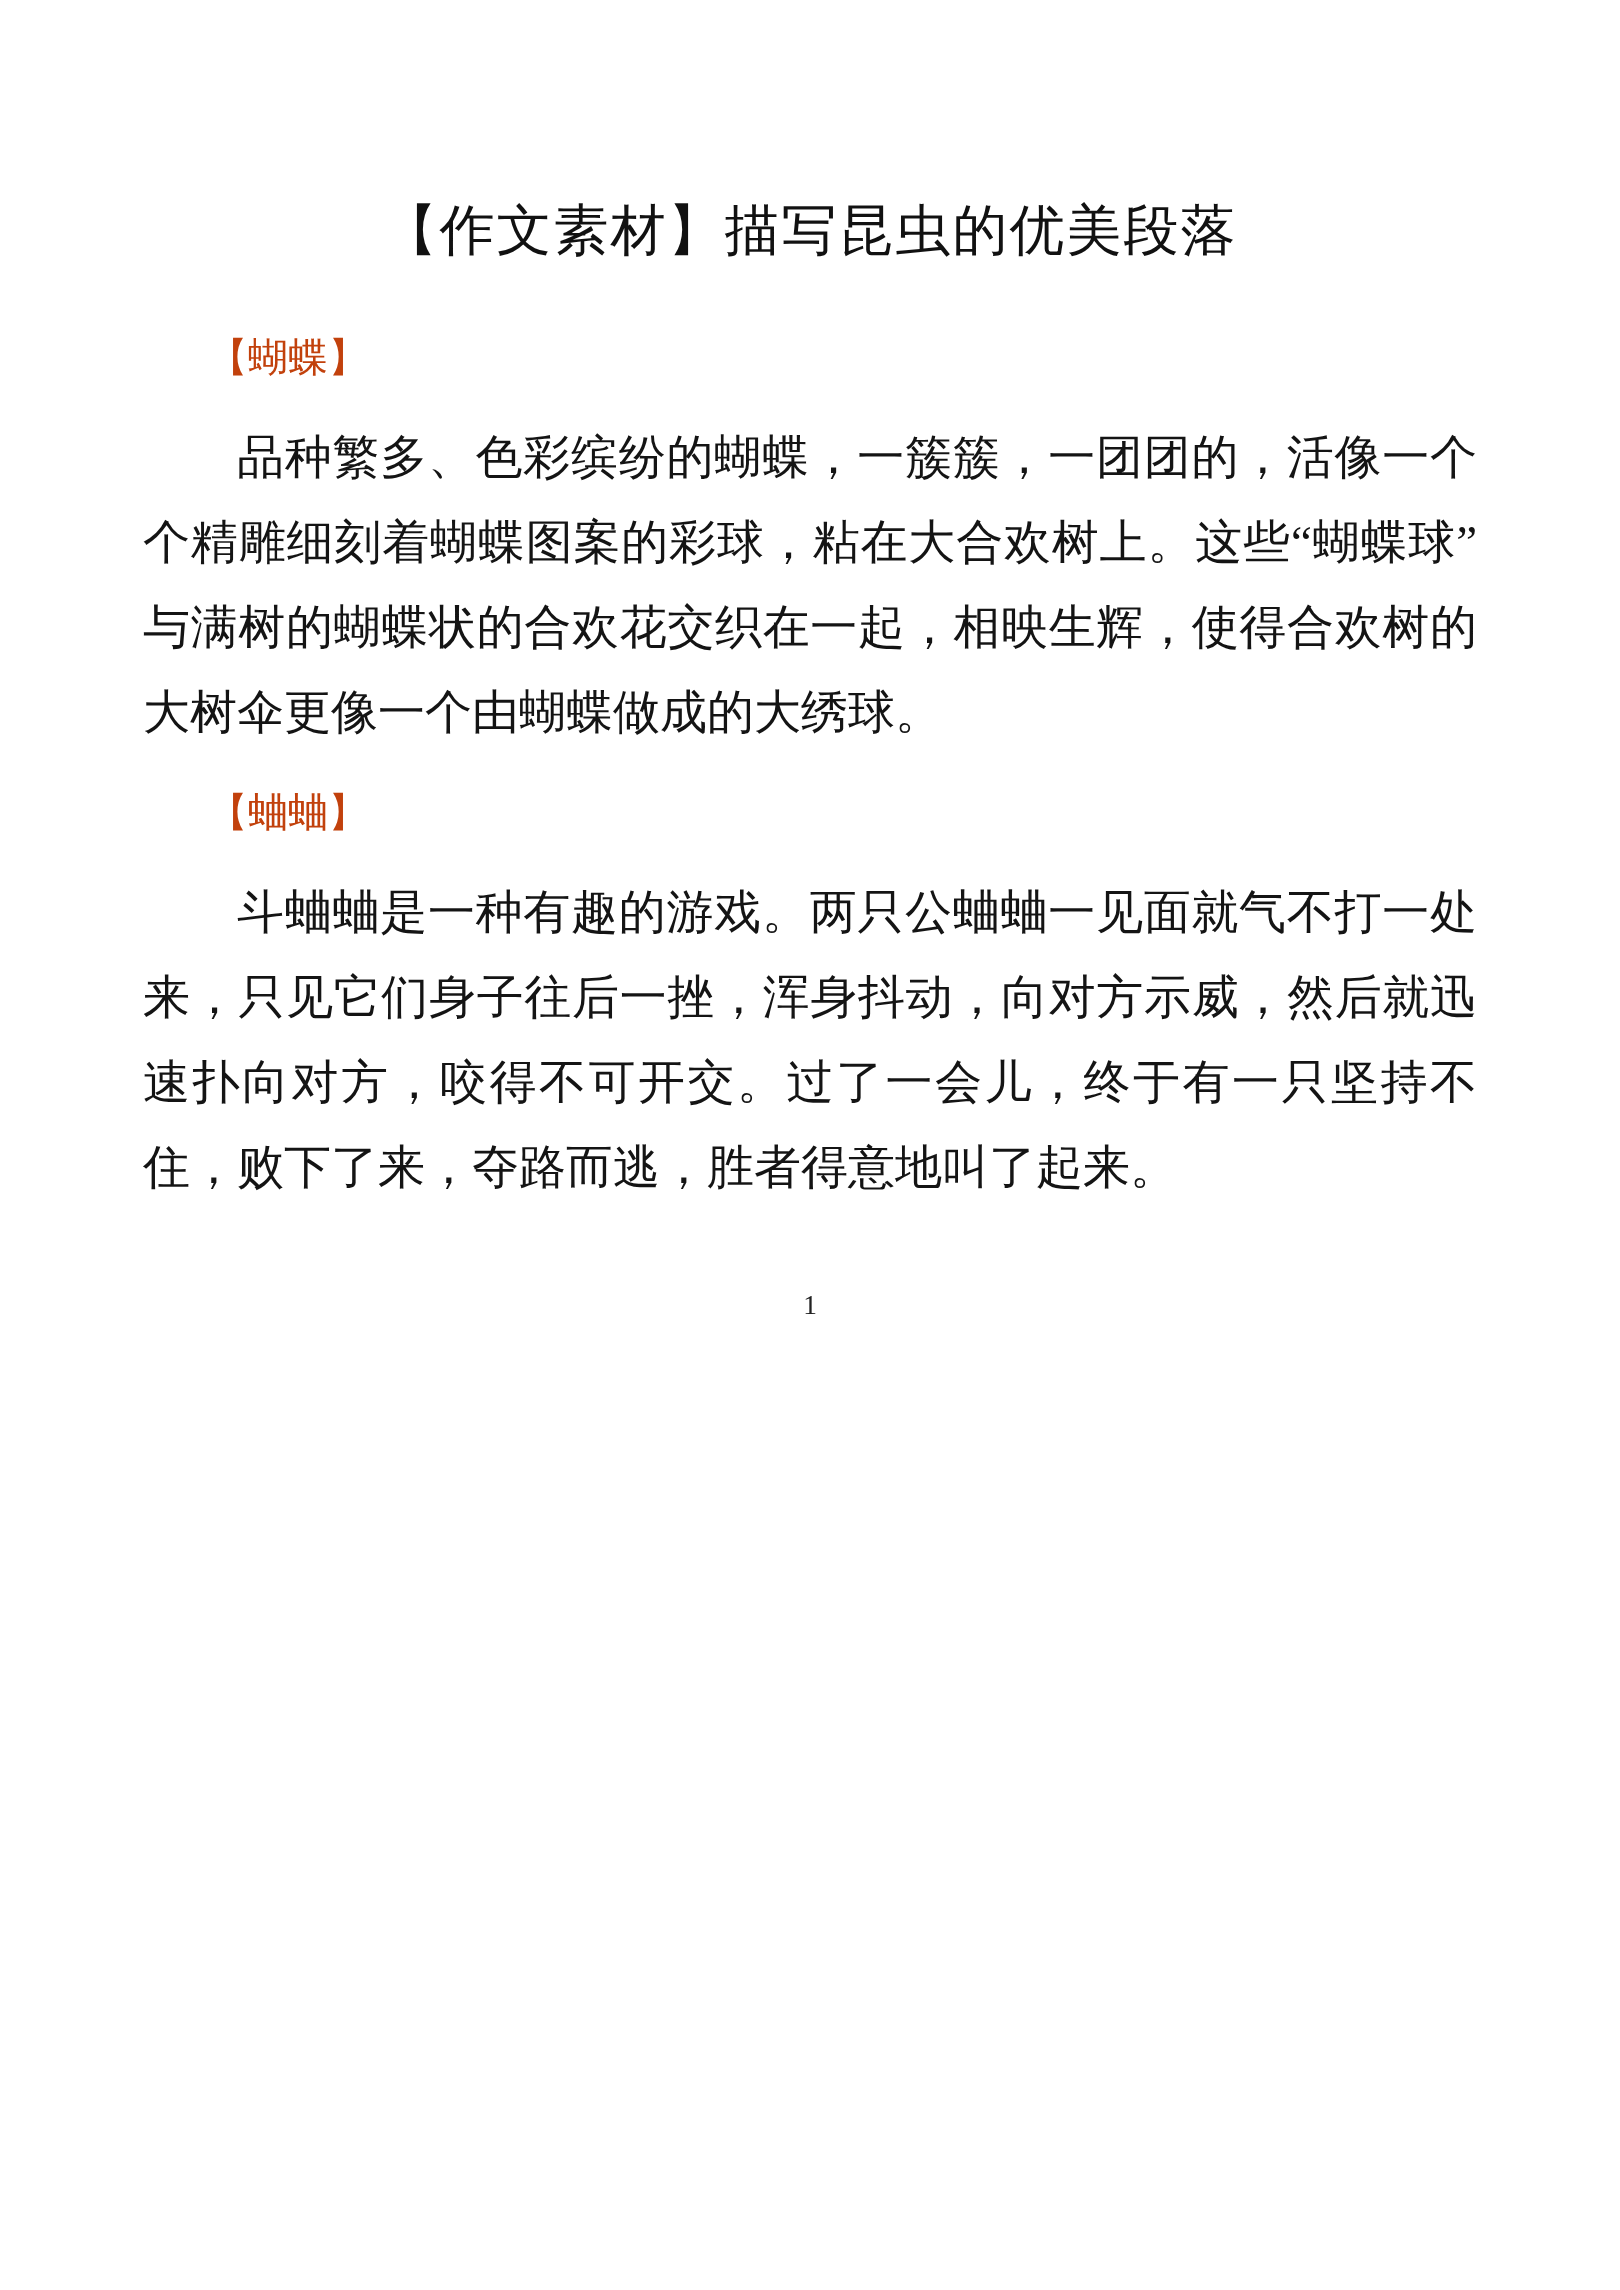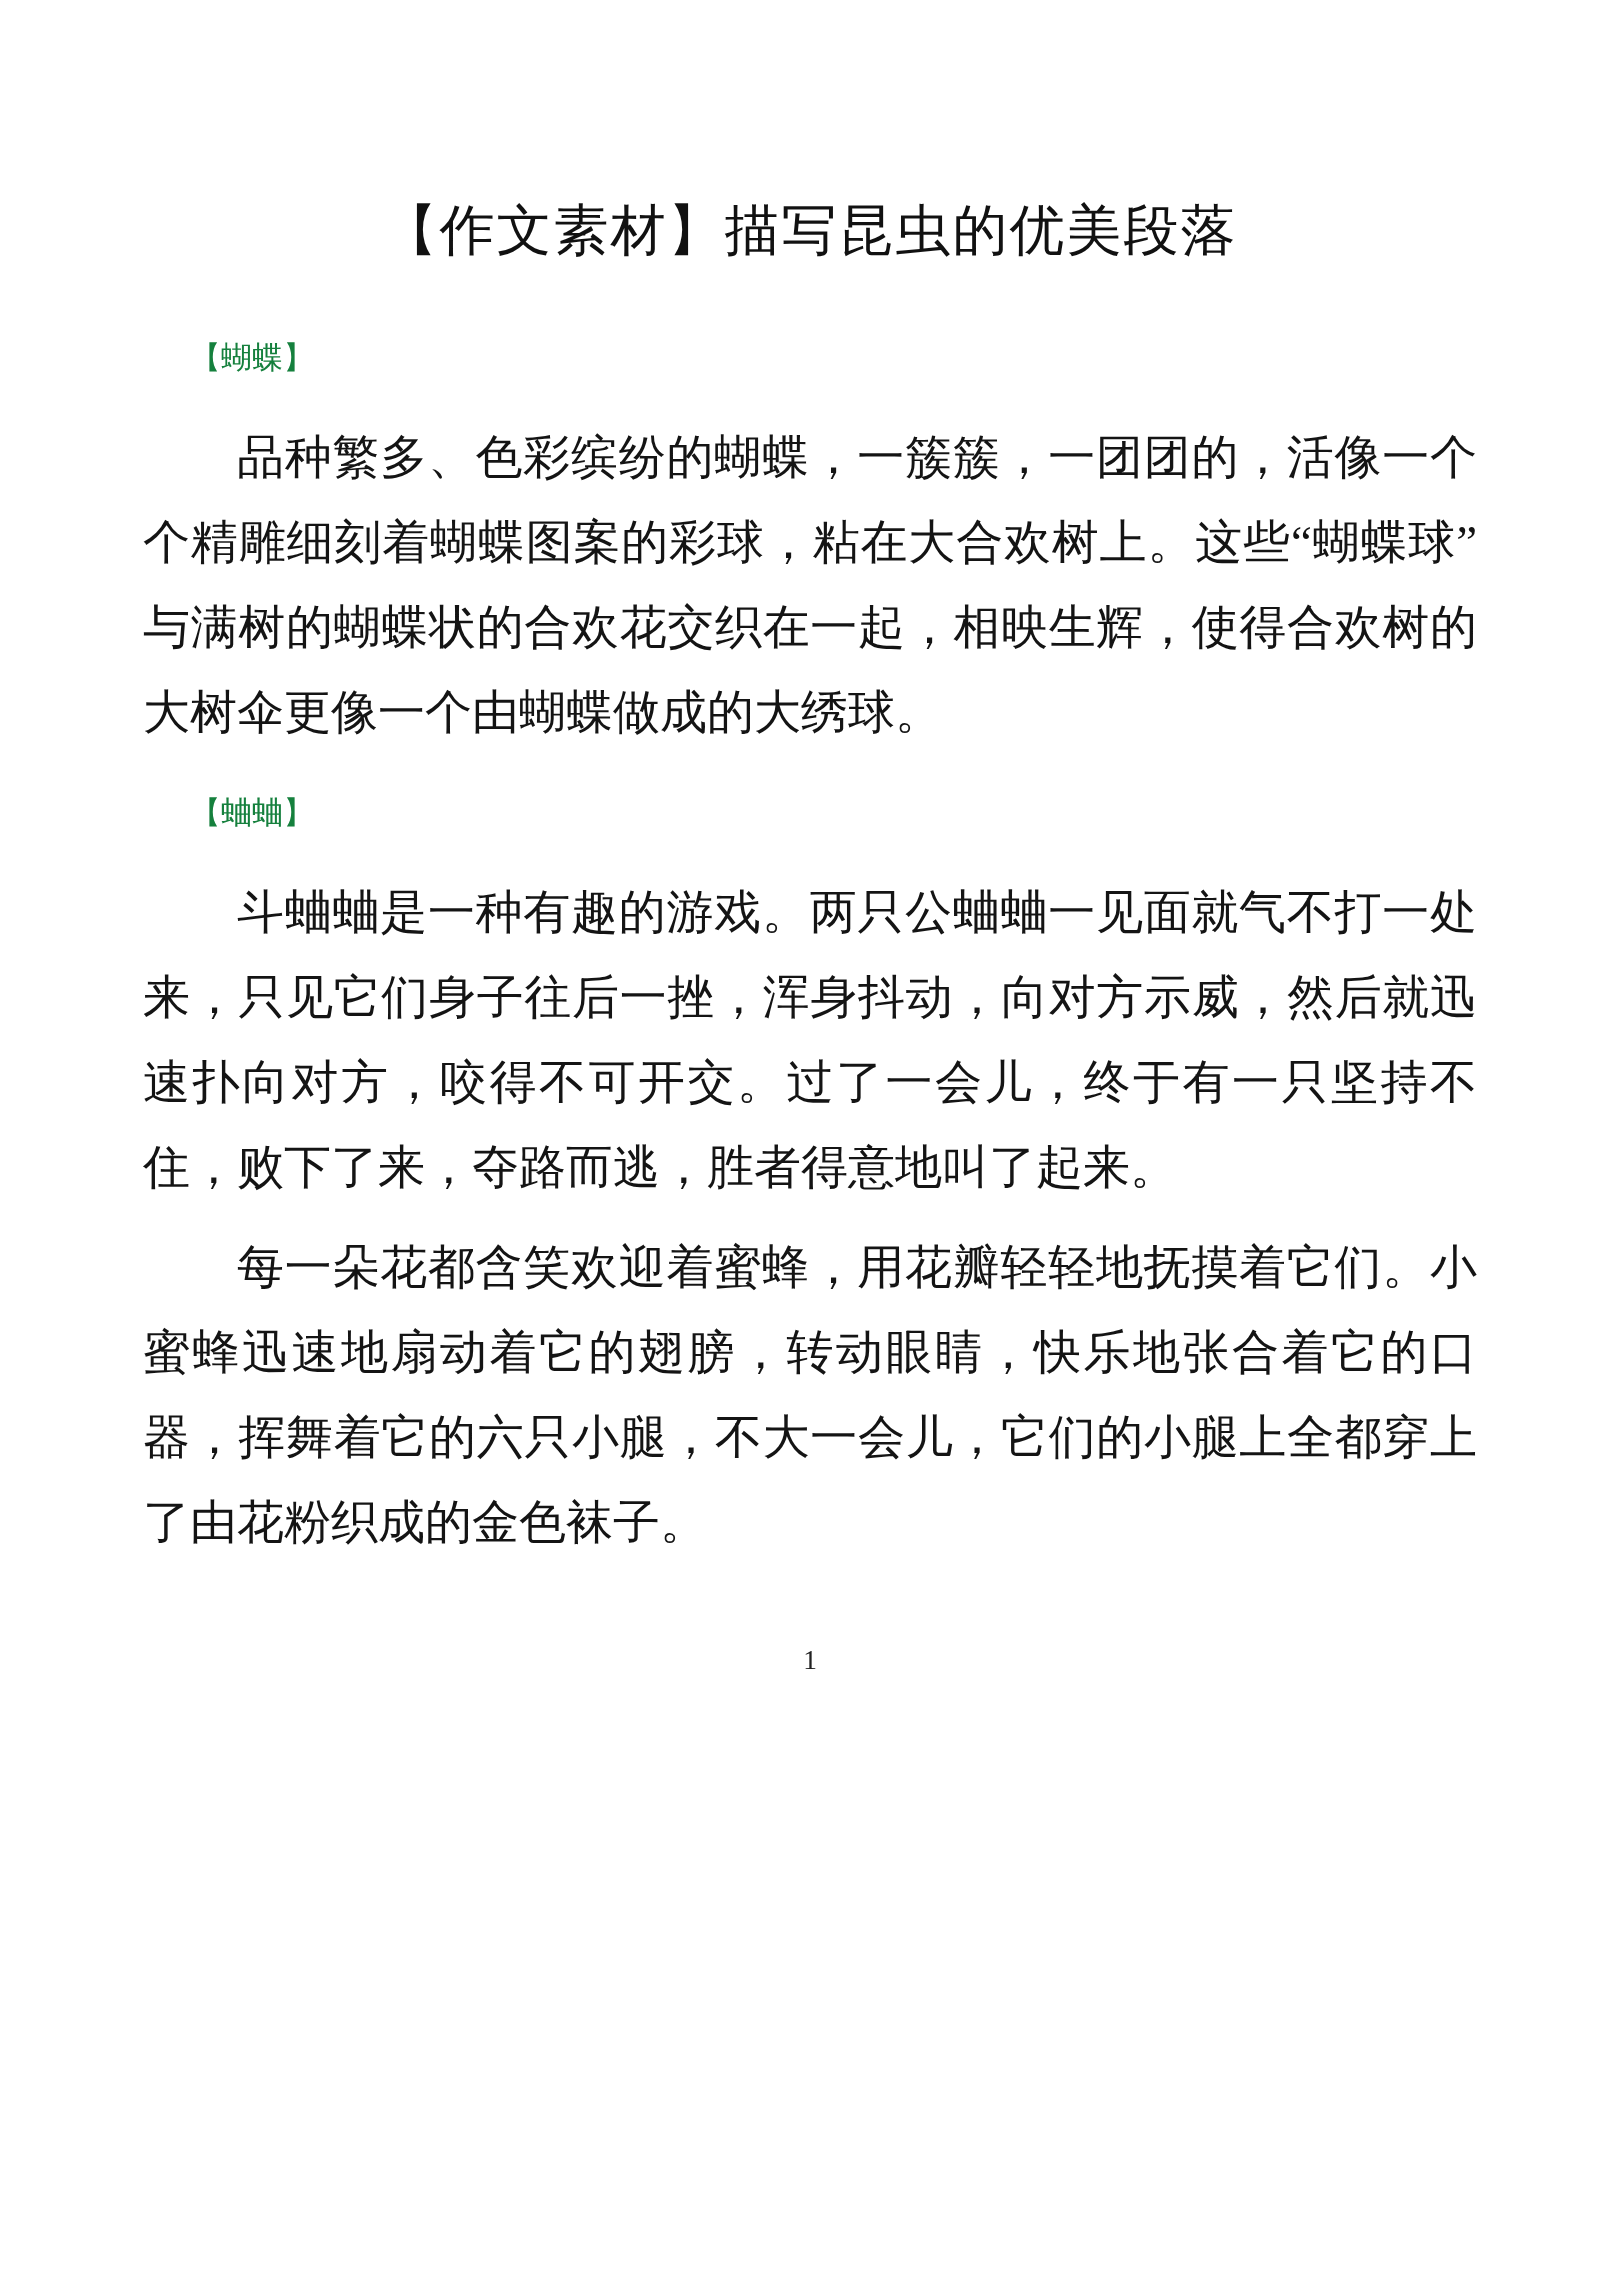--- a/index.html
+++ b/index.html
@@ -28,25 +28,25 @@
     text-align: center;
     letter-spacing: 2px;
     color: #111111;
   }
   section {
     margin: 0;
     padding: 0;
   }
   .heading {
     margin: 0;
-    font-size: 31px;
+    font-size: 40px;
     font-weight: normal;
     line-height: 85px;
     text-indent: 2em;
-    color: #15803d;
+    color: #c2410c;
   }
   .para {
     margin: 15px;
     font-size: 47px;
     line-height: 85px;
     text-indent: 2em;
     text-align: justify;
     text-justify: inter-ideograph;
     color: #141414;
   }
@@ -70,19 +70,18 @@
     <p class="para">品种繁多、色彩缤纷的蝴蝶，一簇簇，一团团的，活像一个个精雕细刻着蝴蝶图案的彩球，粘在大合欢树上。这些“蝴蝶球”与满树的蝴蝶状的合欢花交织在一起，相映生辉，使得合欢树的大树伞更像一个由蝴蝶做成的大绣球。</p>
   </section>
 
 
   <section>
     <h2 class="heading">【蛐蛐】</h2>
     <p class="para">斗蛐蛐是一种有趣的游戏。两只公蛐蛐一见面就气不打一处来，只见它们身子往后一挫，浑身抖动，向对方示威，然后就迅速扑向对方，咬得不可开交。过了一会儿，终于有一只坚持不住，败下了来，夺路而逃，胜者得意地叫了起来。</p>
   </section>
 
   <section>
-    <p class="para">每一朵花都含笑欢迎着蜜蜂，用花瓣轻轻地抚摸着它们。小蜜蜂迅速地扇动着它的翅膀，转动眼睛，快乐地张合着它的口器，挥舞着它的六只小腿，不大一会儿，它们的小腿上全都穿上了由花粉织成的金色袜子。</p>
   </section>
 
   <div class="page-number">1</div>
 
 </div>
 
 
 </body></html>

